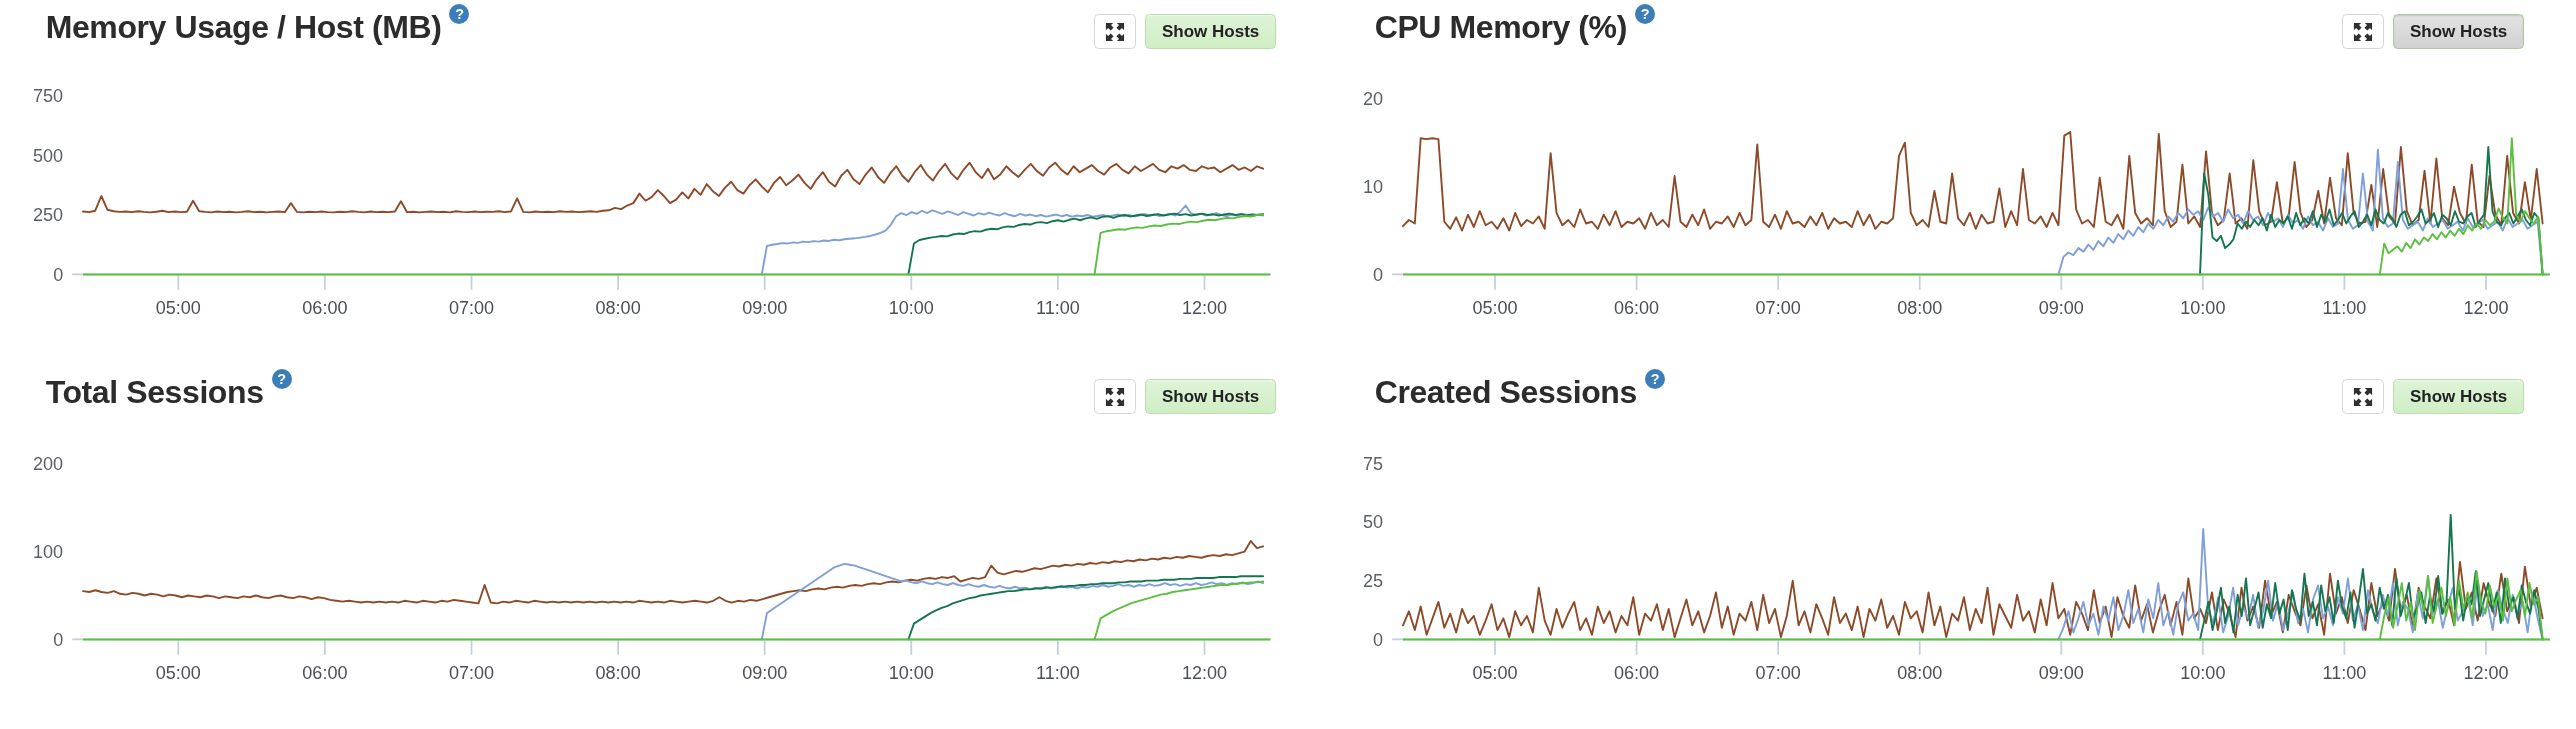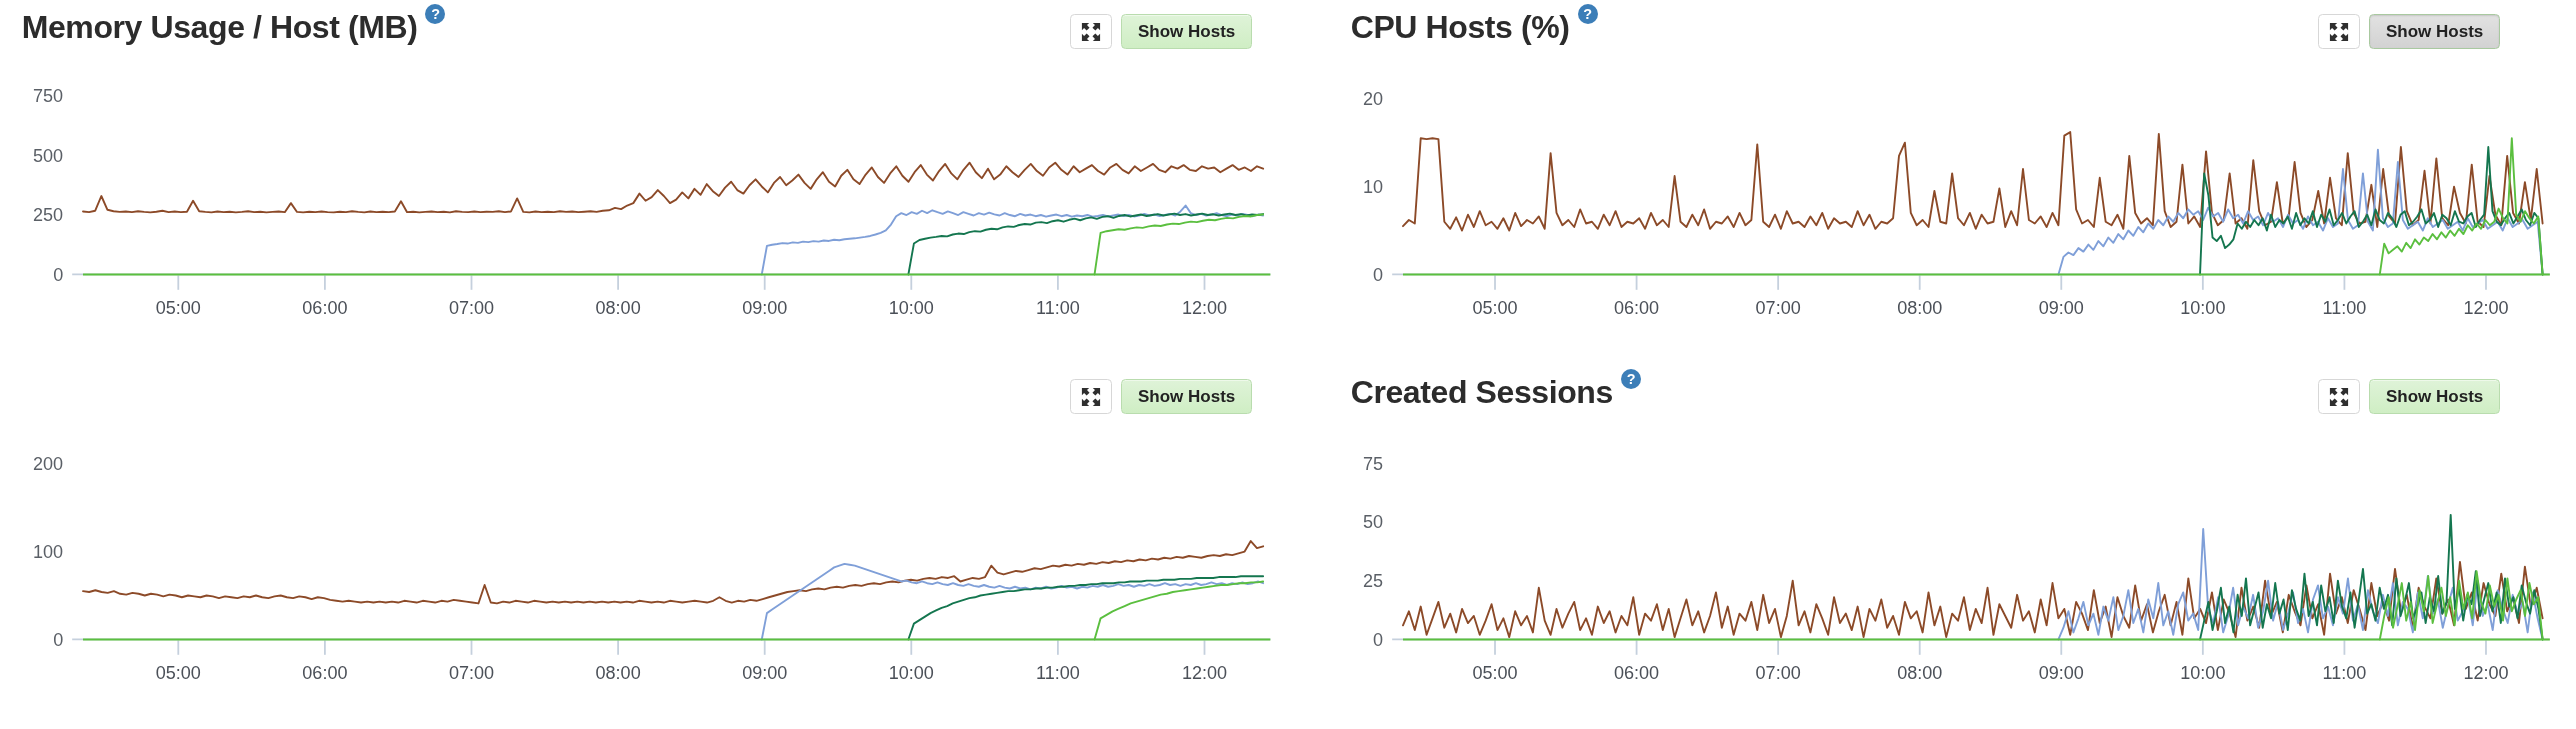--- a/index.html
+++ b/index.html
@@ -14,20 +14,21 @@
     display: grid;
     grid-template-columns: 1329px 1247px;
     grid-template-rows: 365px 365px;
     width: 2576px; height: 730px;
   }
   .panel { position: relative; }
 
   .panel-head {
     position: relative;
     height: 56px;
+    margin-left: 24px;
   }
   .panel-title {
     position: absolute;
     left: 21.7px;
     top: 9px;
     font-size: 32px;
     font-weight: bold;
     color: #2c2c2c;
     letter-spacing: -0.4px;
     white-space: nowrap;
@@ -159,21 +160,21 @@
           <path d="M1006.79 242.00L1012.93 207.74L1019.08 203.79L1025.22 202.47L1031.36 201.15L1037.51 200.36L1043.65 199.31L1049.80 199.84L1055.94 197.73L1062.08 196.67L1068.23 197.20L1074.37 195.09L1080.51 194.04L1086.66 194.56L1092.80 192.46L1098.95 191.40L1105.09 191.93L1111.23 189.82L1117.38 188.77L1123.52 189.29L1129.67 187.19L1135.81 186.13L1141.95 186.66L1148.10 184.55L1154.24 184.02L1160.39 185.08L1166.53 182.97L1172.67 181.92L1178.82 183.50L1184.96 181.39L1191.11 180.07L1197.25 181.92L1203.39 179.81L1209.54 178.75L1215.68 180.33L1221.83 178.23L1227.97 177.44L1234.11 179.28L1240.26 177.17L1246.40 176.12L1252.55 177.70L1258.69 176.64L1264.83 175.59L1270.98 177.17L1277.12 176.12L1283.27 175.06L1289.41 176.64L1295.55 175.59L1301.70 174.54L1307.84 176.12L1313.98 175.06L1320.13 176.64L1326.27 175.59L1332.42 174.54L1338.56 176.12L1344.70 175.33L1350.85 176.64L1356.99 175.59L1363.14 174.54L1369.28 176.12L1375.42 175.06L1381.57 176.64L1387.71 175.59L1393.86 176.12L1400.00 175.06" class="series" stroke="#14764f"></path>
           <path d="M1213.14 242.00L1219.82 195.88L1226.49 194.04L1233.16 192.98L1239.84 191.93L1246.51 192.46L1253.18 190.88L1259.86 189.82L1266.53 190.35L1273.20 188.77L1279.88 187.71L1286.55 188.24L1293.22 186.66L1299.90 185.60L1306.57 186.13L1313.24 184.55L1319.92 183.50L1326.59 184.02L1333.27 182.44L1339.94 181.39L1346.61 181.92L1353.29 180.33L1359.96 179.28L1366.63 179.81L1373.31 178.23L1379.98 177.17L1386.65 177.70L1393.33 176.12L1400.00 175.59" class="series" stroke="#5bbf3f"></path>
           <line x1="92" y1="242" x2="1408" y2="242" class="baseline" stroke="#5bbf3f"></line>
         </svg>
     </div>
   </div>
 
   <div class="panel">
     <div class="panel-head">
       <div class="panel-title">
-        <span class="ttl">CPU Hosts (%)</span><span class="help-icon">?</span>
+        <span class="ttl">CPU Memory (%)</span><span class="help-icon">?</span>
       </div>
       <div class="btn-group" style="left:989px;">
         <div class="btn-expand">
           <span>
             <svg width="20" height="20" viewBox="0 0 22 22">
               <g fill="#2f2f2f">
                 <path d="M1 1 L9 1 L6.6 3.4 L9.4 6.2 L6.2 9.4 L3.4 6.6 L1 9 Z"></path>
                 <path d="M21 1 L13 1 L15.4 3.4 L12.6 6.2 L15.8 9.4 L18.6 6.6 L21 9 Z"></path>
                 <path d="M1 21 L9 21 L6.6 18.6 L9.4 15.8 L6.2 12.6 L3.4 15.4 L1 13 Z"></path>
                 <path d="M21 21 L13 21 L15.4 18.6 L12.6 15.8 L15.8 12.6 L18.6 15.4 L21 13 Z"></path>
@@ -210,20 +211,23 @@
           <path d="M808.42 242.00L813.95 222.52L819.48 217.65L825.02 220.57L830.55 212.78L836.08 216.68L841.61 208.89L847.14 214.73L852.68 204.99L858.21 210.83L863.74 201.10L869.27 206.94L874.80 197.20L880.33 203.04L885.87 193.30L891.40 199.15L896.93 189.41L902.46 195.25L907.99 185.51L913.52 191.36L919.06 181.62L924.59 187.46L930.12 177.72L935.65 183.57L941.18 173.83L946.71 179.67L952.25 169.93L957.78 175.77L963.31 171.88L968.84 181.62L974.37 167.98L979.91 177.72L985.44 173.83L990.97 183.57L996.50 169.93L1002.03 179.67L1007.56 175.77L1013.10 185.51L1018.63 171.88L1024.16 181.62L1029.69 177.72L1035.22 187.46L1040.75 173.83L1046.29 183.57L1051.82 179.67L1057.35 189.41L1062.88 175.77L1068.41 185.51L1073.94 181.62L1079.48 191.36L1085.01 177.72L1090.54 187.46L1096.07 183.57L1101.60 193.30L1107.14 179.67L1112.67 189.41L1118.20 185.51L1123.73 125.13L1129.26 181.62L1134.79 191.36L1140.33 187.46L1145.86 130.00L1151.39 183.57L1156.92 193.30L1162.45 103.70L1167.98 179.67L1173.52 189.41L1179.05 185.51L1184.58 117.34L1190.11 181.62L1195.64 191.36L1201.17 187.46L1206.71 183.57L1212.24 193.30L1217.77 179.67L1223.30 189.41L1228.83 185.51L1234.37 181.62L1239.90 191.36L1245.43 187.46L1250.96 183.57L1256.49 193.30L1262.02 179.67L1267.56 189.41L1273.09 185.51L1278.62 181.62L1284.15 191.36L1289.68 187.46L1295.21 183.57L1300.75 193.30L1306.28 179.67L1311.81 189.41L1317.34 185.51L1322.87 181.62L1328.40 191.36L1333.94 187.46L1339.47 183.57L1345.00 242.00" class="series" stroke="#7f9fd8"></path>
           <path d="M965.32 242.00L969.95 130.00L974.58 154.35L979.21 201.10L983.84 204.99L988.47 199.15L993.10 212.78L997.73 208.89L1002.36 203.04L1006.99 185.51L1011.62 191.36L1016.25 183.57L1020.88 189.41L1025.51 181.62L1030.14 187.46L1034.77 179.67L1039.40 193.30L1044.03 175.77L1048.66 189.41L1053.29 181.62L1057.92 185.51L1062.55 177.72L1067.18 191.36L1071.81 173.83L1076.44 187.46L1081.07 179.67L1085.70 185.51L1090.33 171.88L1094.96 189.41L1099.59 175.77L1104.22 183.57L1108.85 169.93L1113.49 187.46L1118.12 181.62L1122.75 173.83L1127.38 185.51L1132.01 177.72L1136.64 171.88L1141.27 189.41L1145.90 183.57L1150.53 175.77L1155.16 187.46L1159.79 169.93L1164.42 181.62L1169.05 185.51L1173.68 173.83L1178.31 179.67L1182.94 189.41L1187.57 175.77L1192.20 171.88L1196.83 187.46L1201.46 183.57L1206.09 177.72L1210.72 169.93L1215.35 185.51L1219.98 181.62L1224.61 173.83L1229.24 189.41L1233.87 175.77L1238.50 179.67L1243.13 187.46L1247.76 171.88L1252.39 183.57L1257.02 185.51L1261.65 177.72L1266.28 173.83L1270.92 189.41L1275.55 181.62L1280.18 175.77L1284.81 100.78L1289.44 171.88L1294.07 183.57L1298.70 187.46L1303.33 179.67L1307.96 173.83L1312.59 185.51L1317.22 177.72L1321.85 169.93L1326.48 181.62L1331.11 187.46L1335.74 173.83L1340.37 179.67L1345.00 242.00" class="series" stroke="#14764f"></path>
           <path d="M1164.57 242.00L1169.45 207.91L1174.32 218.63L1179.20 214.73L1184.08 210.83L1188.95 216.68L1193.83 206.94L1198.71 212.78L1203.58 203.04L1208.46 208.89L1213.34 201.10L1218.21 204.99L1223.09 197.20L1227.97 203.04L1232.84 195.25L1237.72 201.10L1242.59 193.30L1247.47 199.15L1252.35 191.36L1257.22 197.20L1262.10 187.46L1266.98 193.30L1271.85 185.51L1276.73 191.36L1281.61 181.62L1286.48 187.46L1291.36 183.57L1296.24 168.96L1301.11 179.67L1305.99 185.51L1310.86 91.04L1315.74 175.77L1320.62 183.57L1325.49 171.88L1330.37 179.67L1335.25 185.51L1340.12 177.72L1345.00 242.00" class="series" stroke="#5bbf3f"></path>
           <line x1="82" y1="242" x2="1353" y2="242" class="baseline" stroke="#5bbf3f"></line>
         </svg>
     </div>
   </div>
 
   <div class="panel">
     <div class="panel-head">
+      <div class="panel-title">
+        <span class="ttl">Total Sessions</span><span class="help-icon">?</span>
+      </div>
       <div class="btn-group" style="left:1070px;">
         <div class="btn-expand">
           <span>
             <svg width="20" height="20" viewBox="0 0 22 22">
               <g fill="#2f2f2f">
                 <path d="M1 1 L9 1 L6.6 3.4 L9.4 6.2 L6.2 9.4 L3.4 6.6 L1 9 Z"></path>
                 <path d="M21 1 L13 1 L15.4 3.4 L12.6 6.2 L15.8 9.4 L18.6 6.6 L21 9 Z"></path>
                 <path d="M1 21 L9 21 L6.6 18.6 L9.4 15.8 L6.2 12.6 L3.4 15.4 L1 13 Z"></path>
                 <path d="M21 21 L13 21 L15.4 18.6 L12.6 15.8 L15.8 12.6 L18.6 15.4 L21 13 Z"></path>
               </g>

